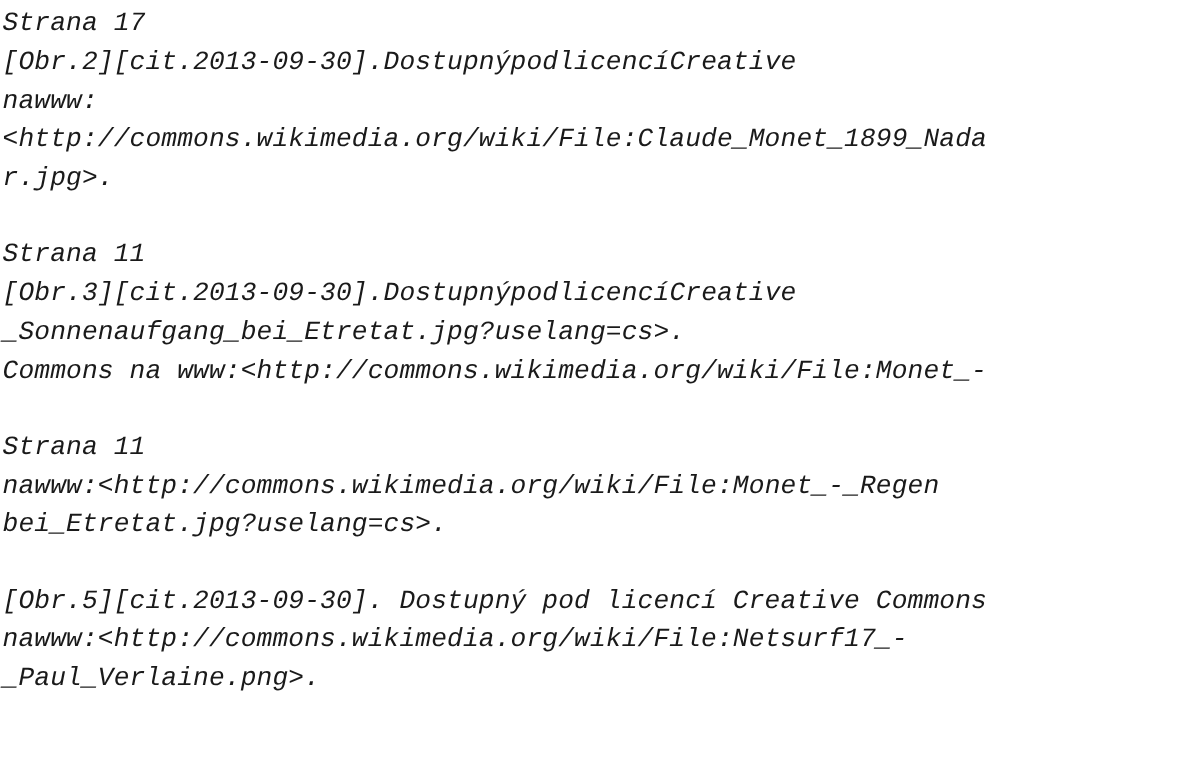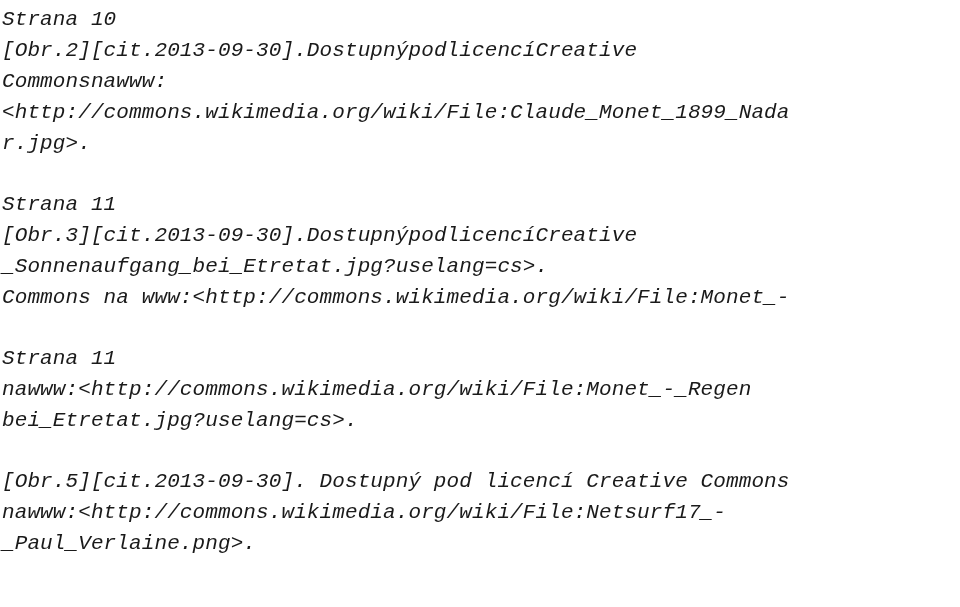--- a/index.html
+++ b/index.html
@@ -64,24 +64,24 @@
   .cline .seg {
     white-space: pre;
   }
 </style>
 </head>
 <body>
 
 <div class="page">
   <div id="blocks-root">
       <div class="ref-block">
-        <div class="strana">Strana 10</div>
+        <div class="strana">Strana 17</div>
         <div class="cite-body">
           <div class="cline justify"><span class="seg">[Obr.2]</span><span class="seg">[cit.2013-09-30].</span><span class="seg">Dostupný</span><span class="seg">pod</span><span class="seg">licencí</span><span class="seg">Creative</span></div>
-          <div class="cline justify"><span class="seg">Commons</span><span class="seg">na</span><span class="seg">www:</span></div>
+          <div class="cline justify"><span class="seg">na</span><span class="seg">www:</span></div>
           <div class="cline flush"><span class="seg">&lt;http://commons.wikimedia.org/wiki/File:Claude_Monet_1899_Nada</span></div>
           <div class="cline flush"><span class="seg">r.jpg&gt;.</span></div>
         </div>
       </div>
       <div class="ref-block">
         <div class="strana">Strana 11</div>
         <div class="cite-body">
           <div class="cline justify"><span class="seg">[Obr.3]</span><span class="seg">[cit.2013-09-30].</span><span class="seg">Dostupný</span><span class="seg">pod</span><span class="seg">licencí</span><span class="seg">Creative</span></div>
           <div class="cline flush"><span class="seg">_Sonnenaufgang_bei_Etretat.jpg?uselang=cs&gt;.</span></div>
           <div class="cline flush"><span class="seg">Commons na www:&lt;http://commons.wikimedia.org/wiki/File:Monet_-</span></div>

